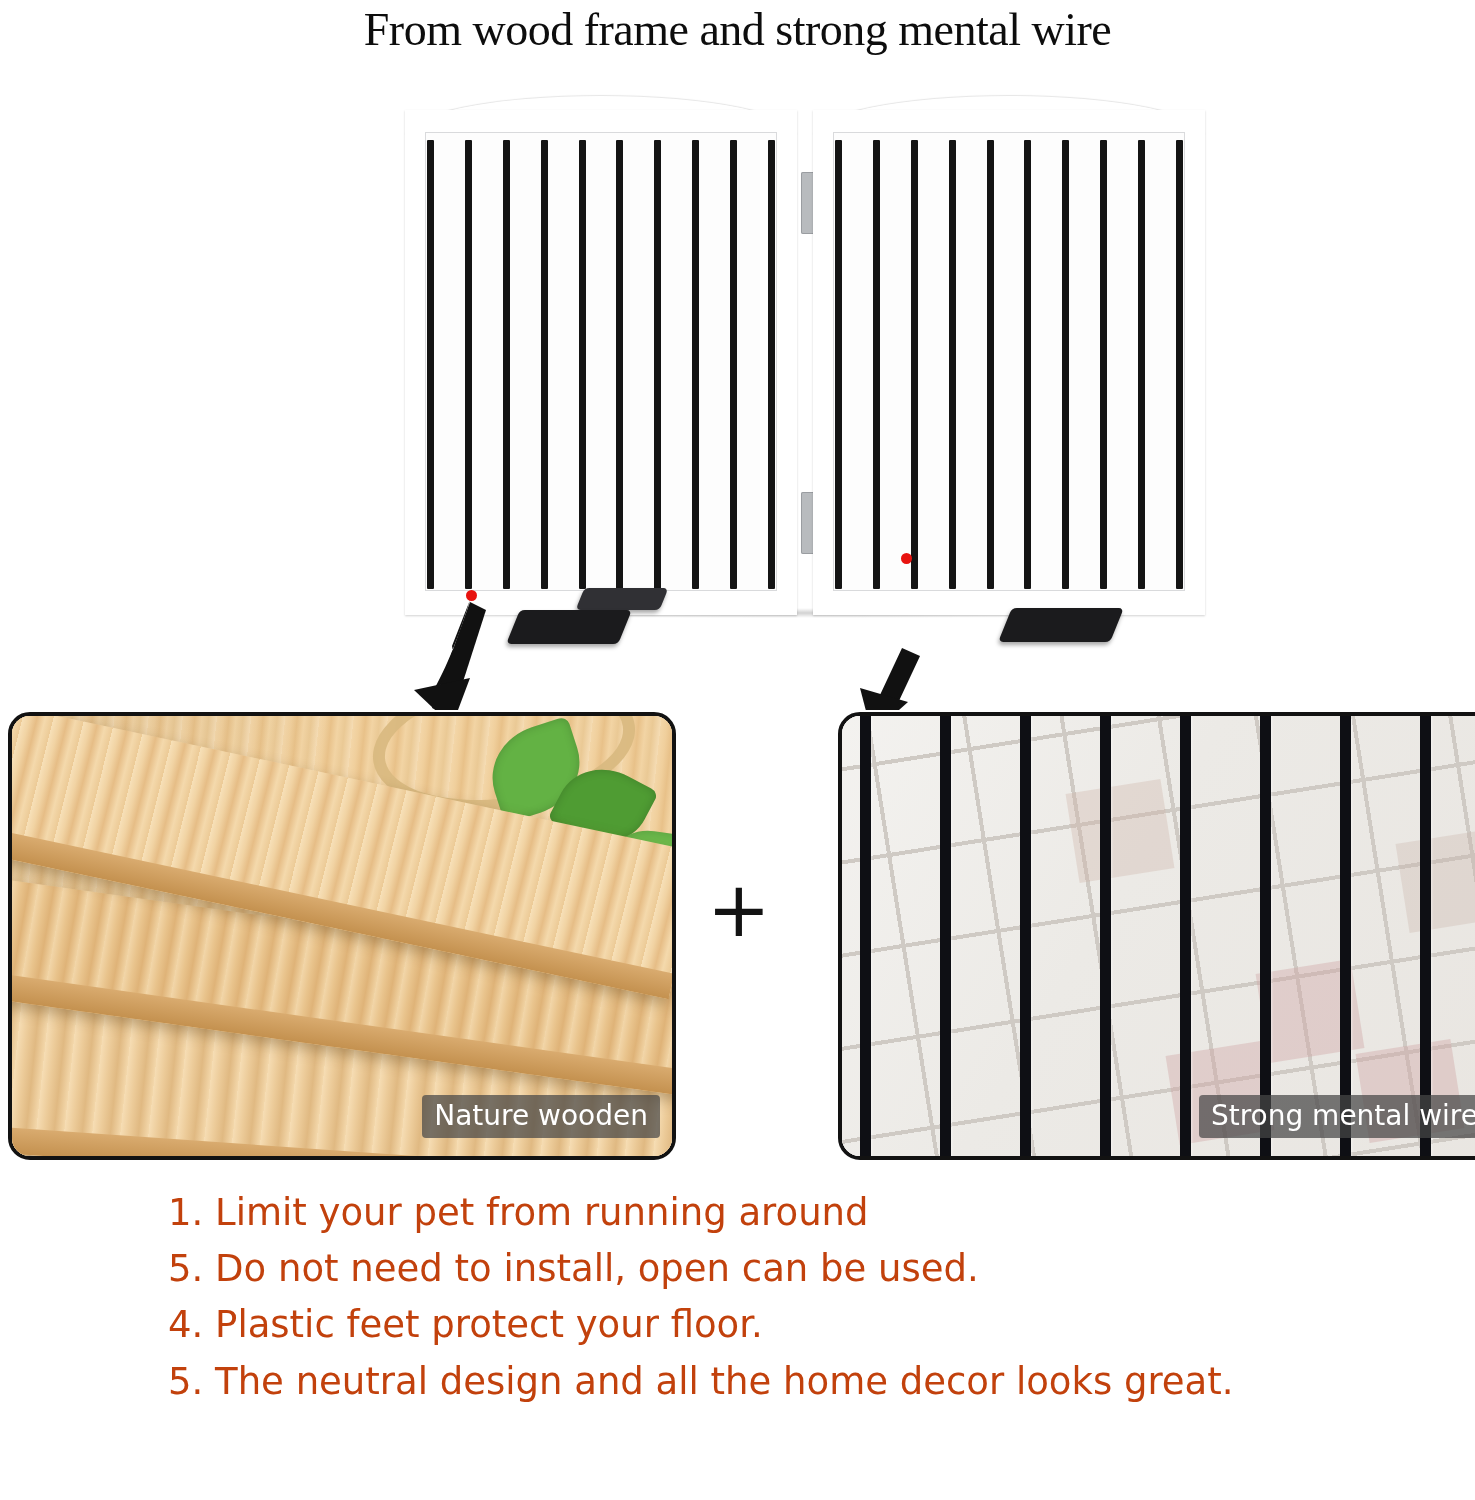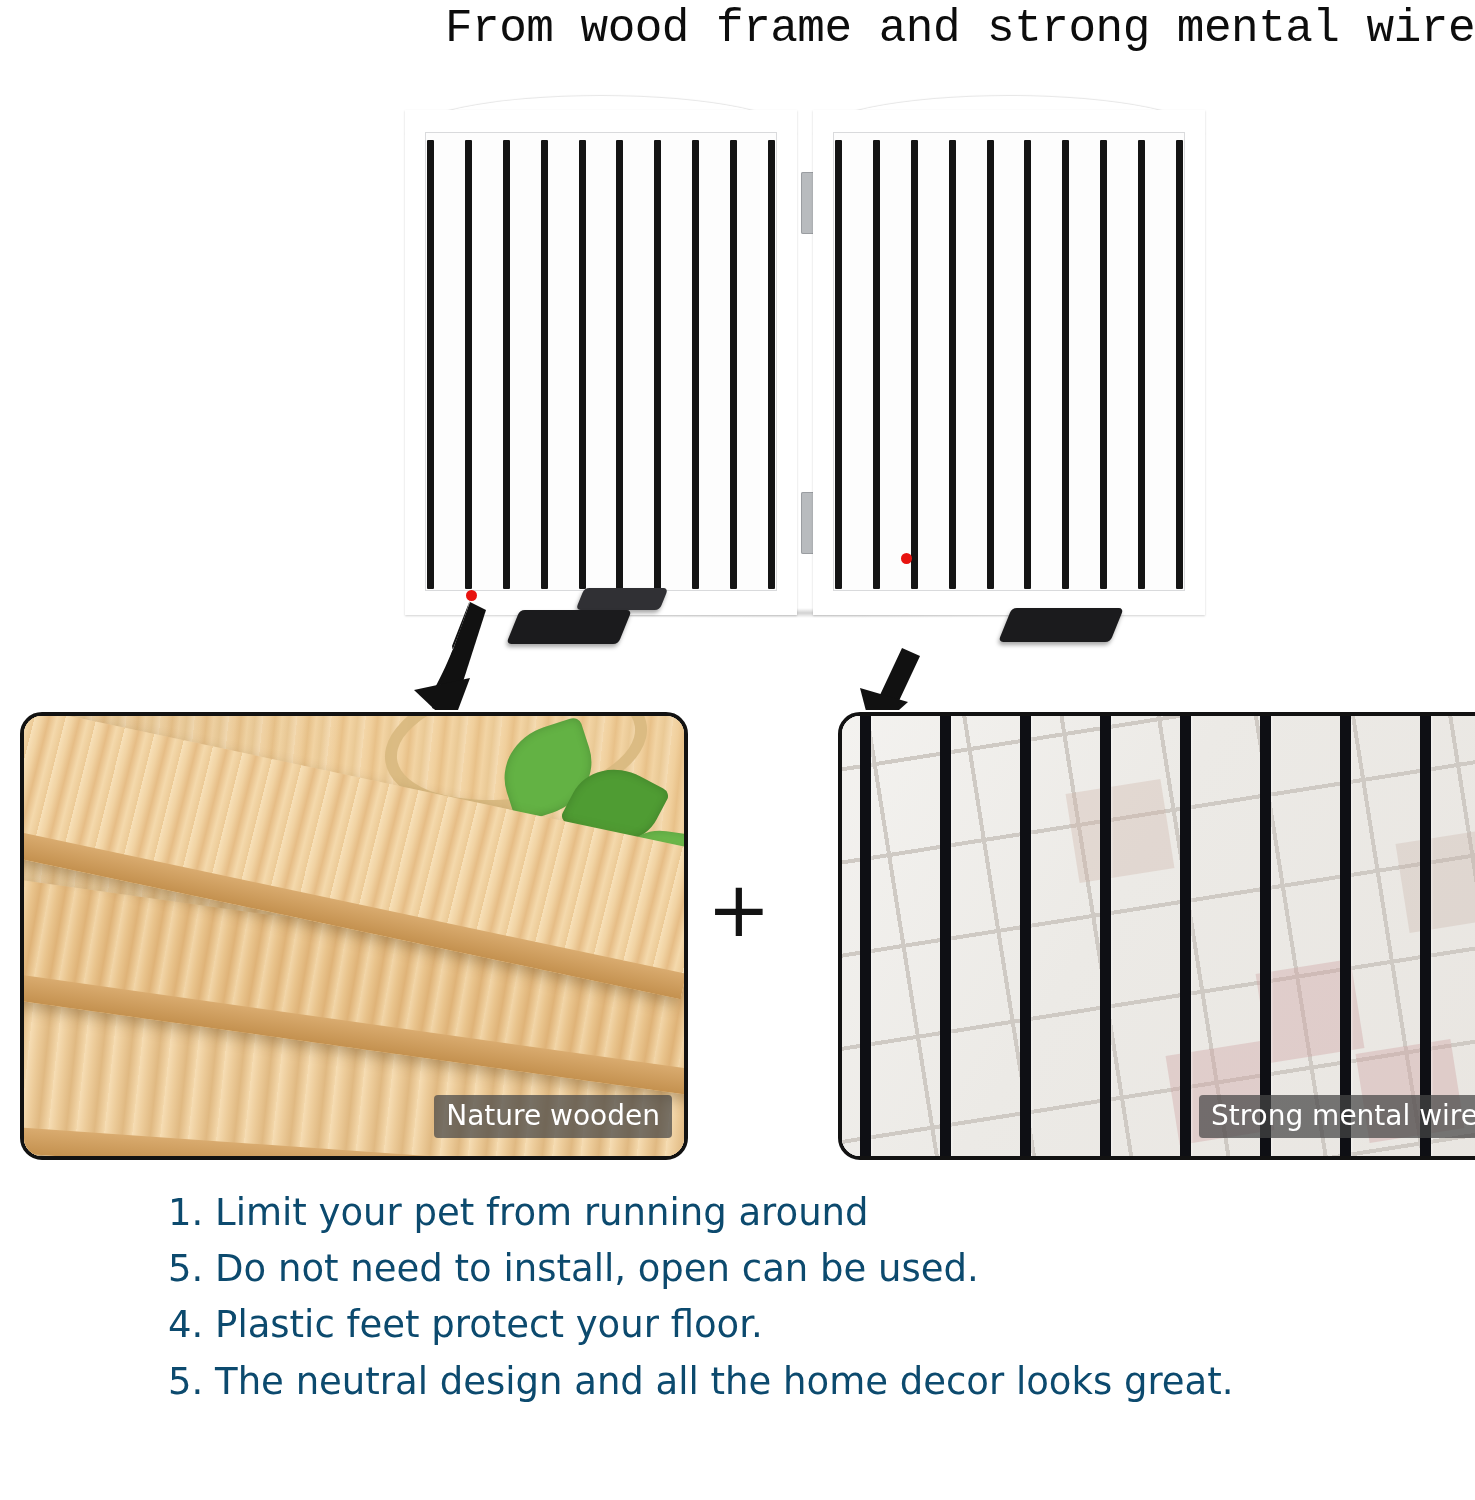--- a/index.html
+++ b/index.html
@@ -15,26 +15,26 @@
     position: relative;
     overflow: hidden;
   }
 
   
   .headline {
     position: absolute;
     top: 2px;
     left: 0;
     width: 100%;
-    text-align: right;
+    text-align: center;
     font-size: 46px;
     line-height: 1.2;
     letter-spacing: -0.5px;
     color: #0d0d0d;
-    font-family: Liberation Mono, monospace;
+    font-family: Liberation Serif, serif;
   }
 
   
   .hero {
     position: absolute;
     top: 90px;
     left: 0;
     width: 1475px;
     height: 600px;
   }
@@ -151,21 +151,21 @@
   }
   .callout {
     position: absolute;
     top: 0;
     width: 660px;
     height: 440px;
     border: 4px solid #121212;
     border-radius: 22px;
     overflow: hidden;
   }
-  .callout-left { left: 8px; margin-left: 12px; }
+  .callout-left { left: 8px; }
   .callout-right { left: 838px; }
 
   
   .wood {
     position: absolute;
     inset: 0;
     background:
       linear-gradient(100deg, rgba(0,0,0,0.05) 0%, rgba(0,0,0,0) 45%),
       repeating-linear-gradient(96deg,
         #f3d6a8 0px, #f0cf9c 6px, #e8c189 12px, #f2d4a4 19px, #eac995 26px, #f5dcb4 34px),
@@ -282,21 +282,21 @@
   
   .features {
     position: absolute;
     top: 1185px;
     left: 168px;
     width: 1250px;
   }
   .feature {
     font-size: 37px;
     line-height: 1.52;
-    color: #0c4a6e;
+    color: #c2410c;
     white-space: nowrap;
   }
 </style>
 </head>
 <body>
 
 <div class="headline">From wood frame and strong mental wire</div>
 
 <div class="hero">
 

